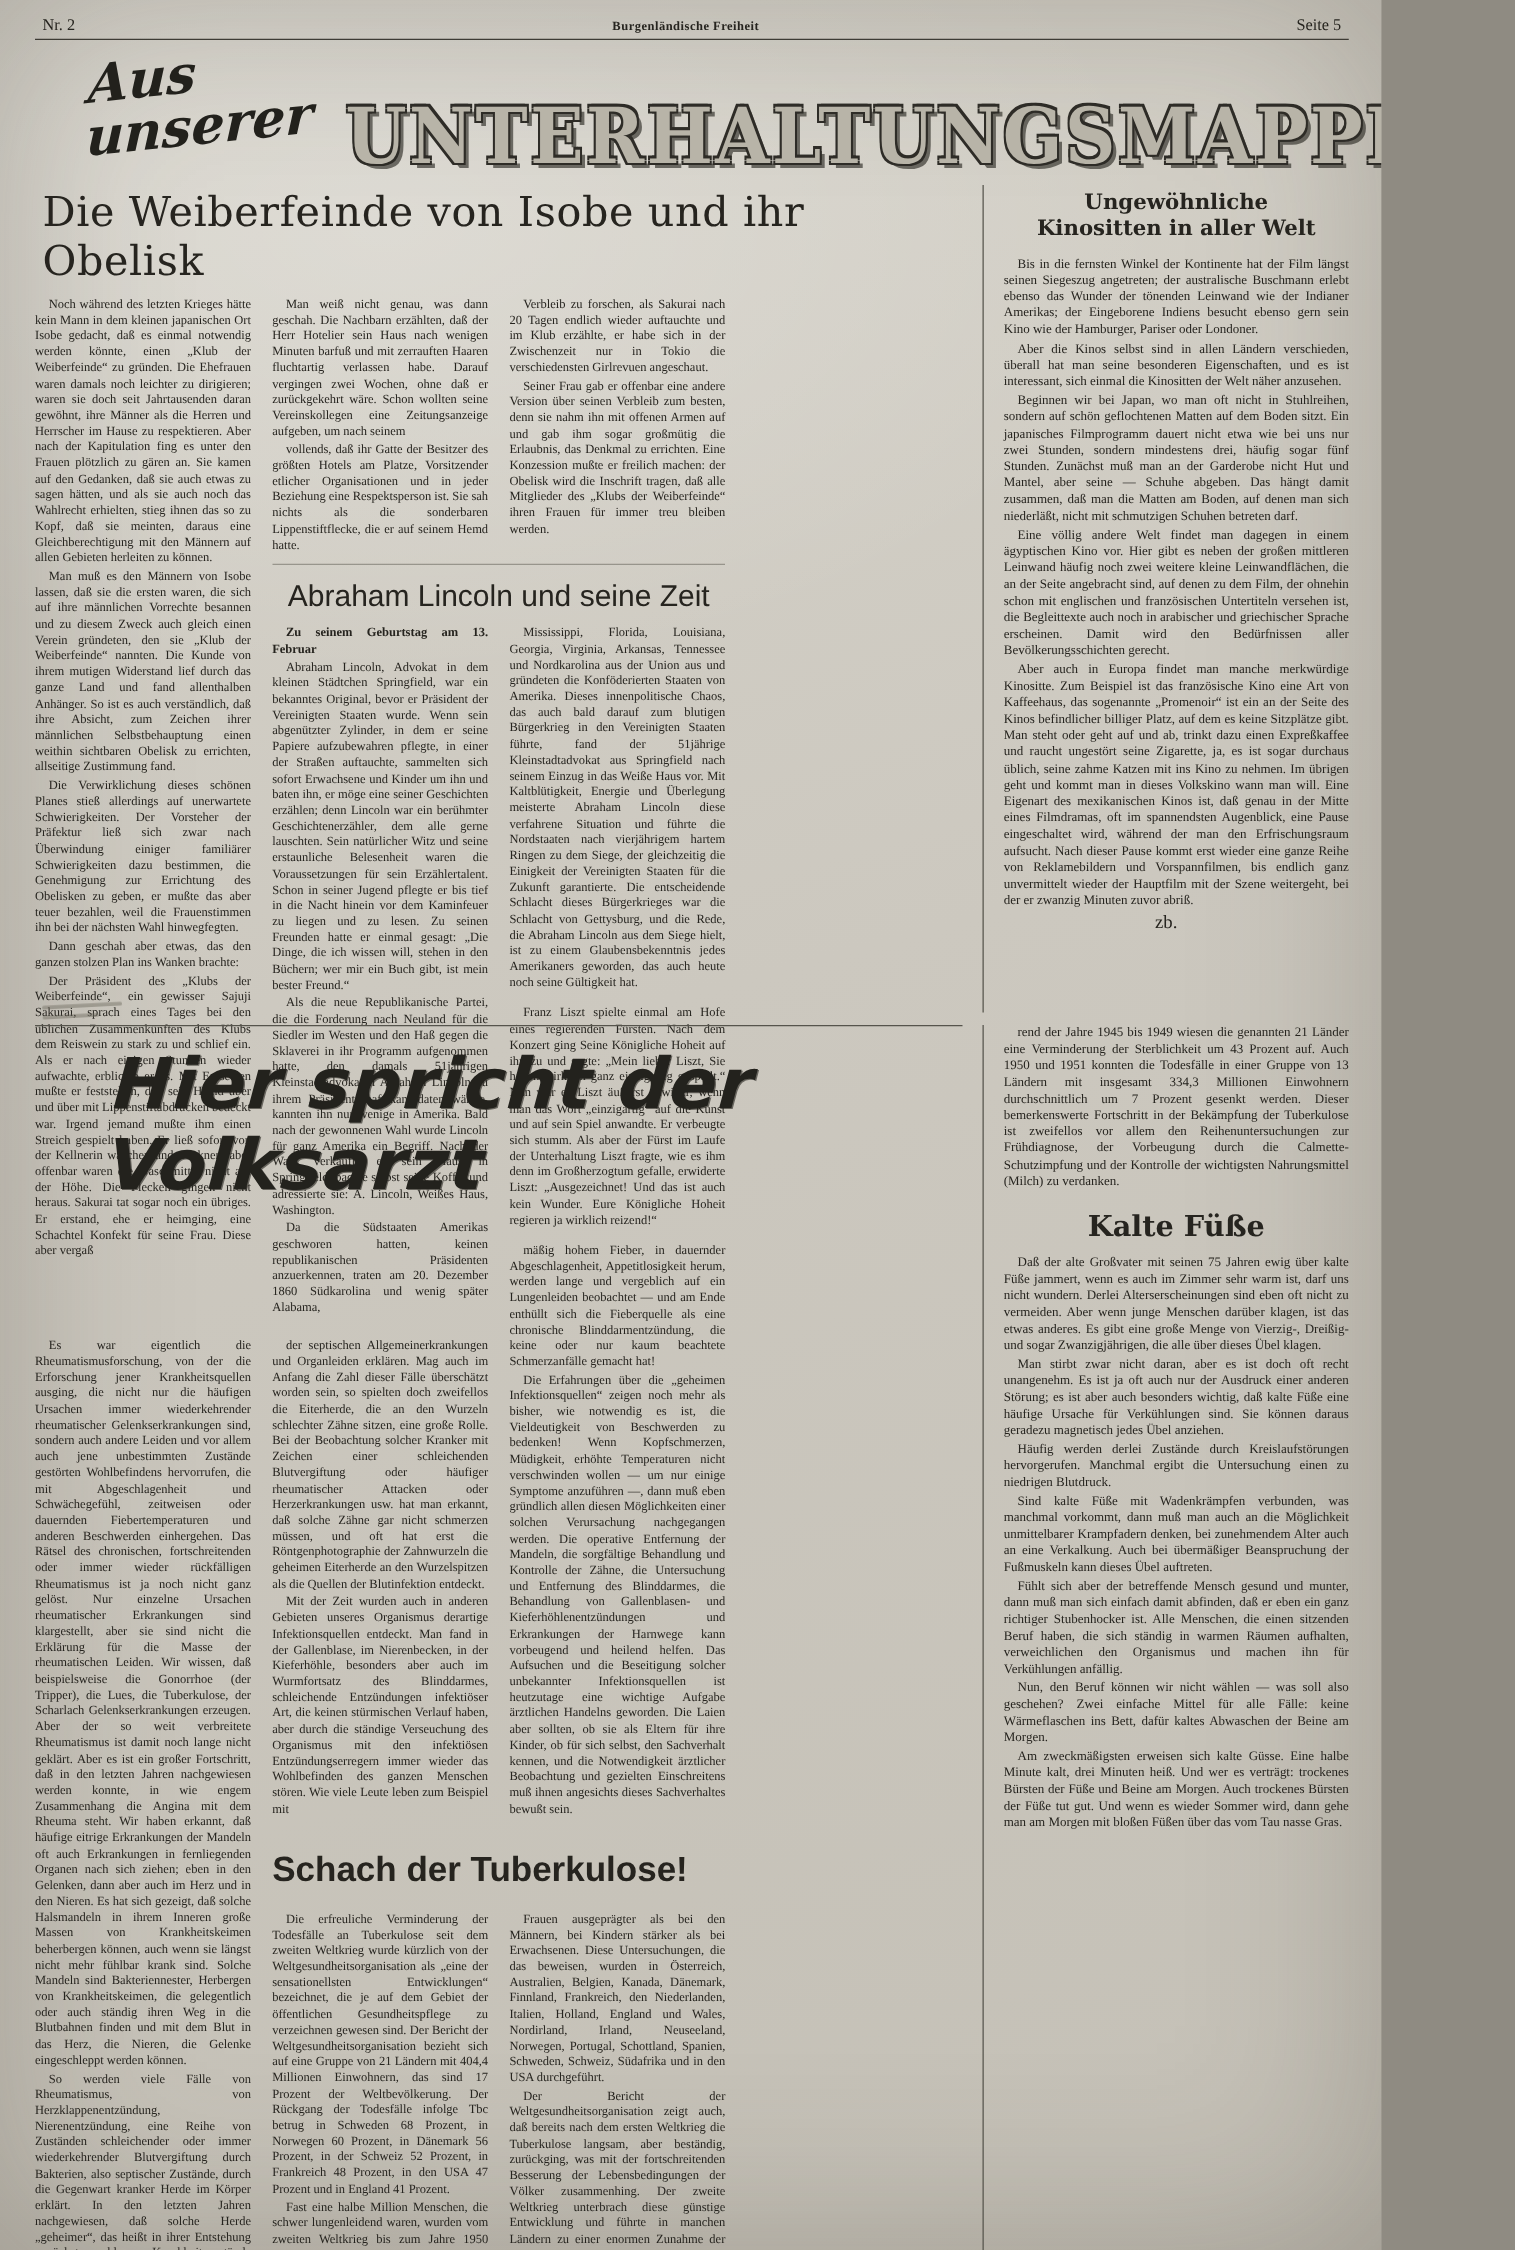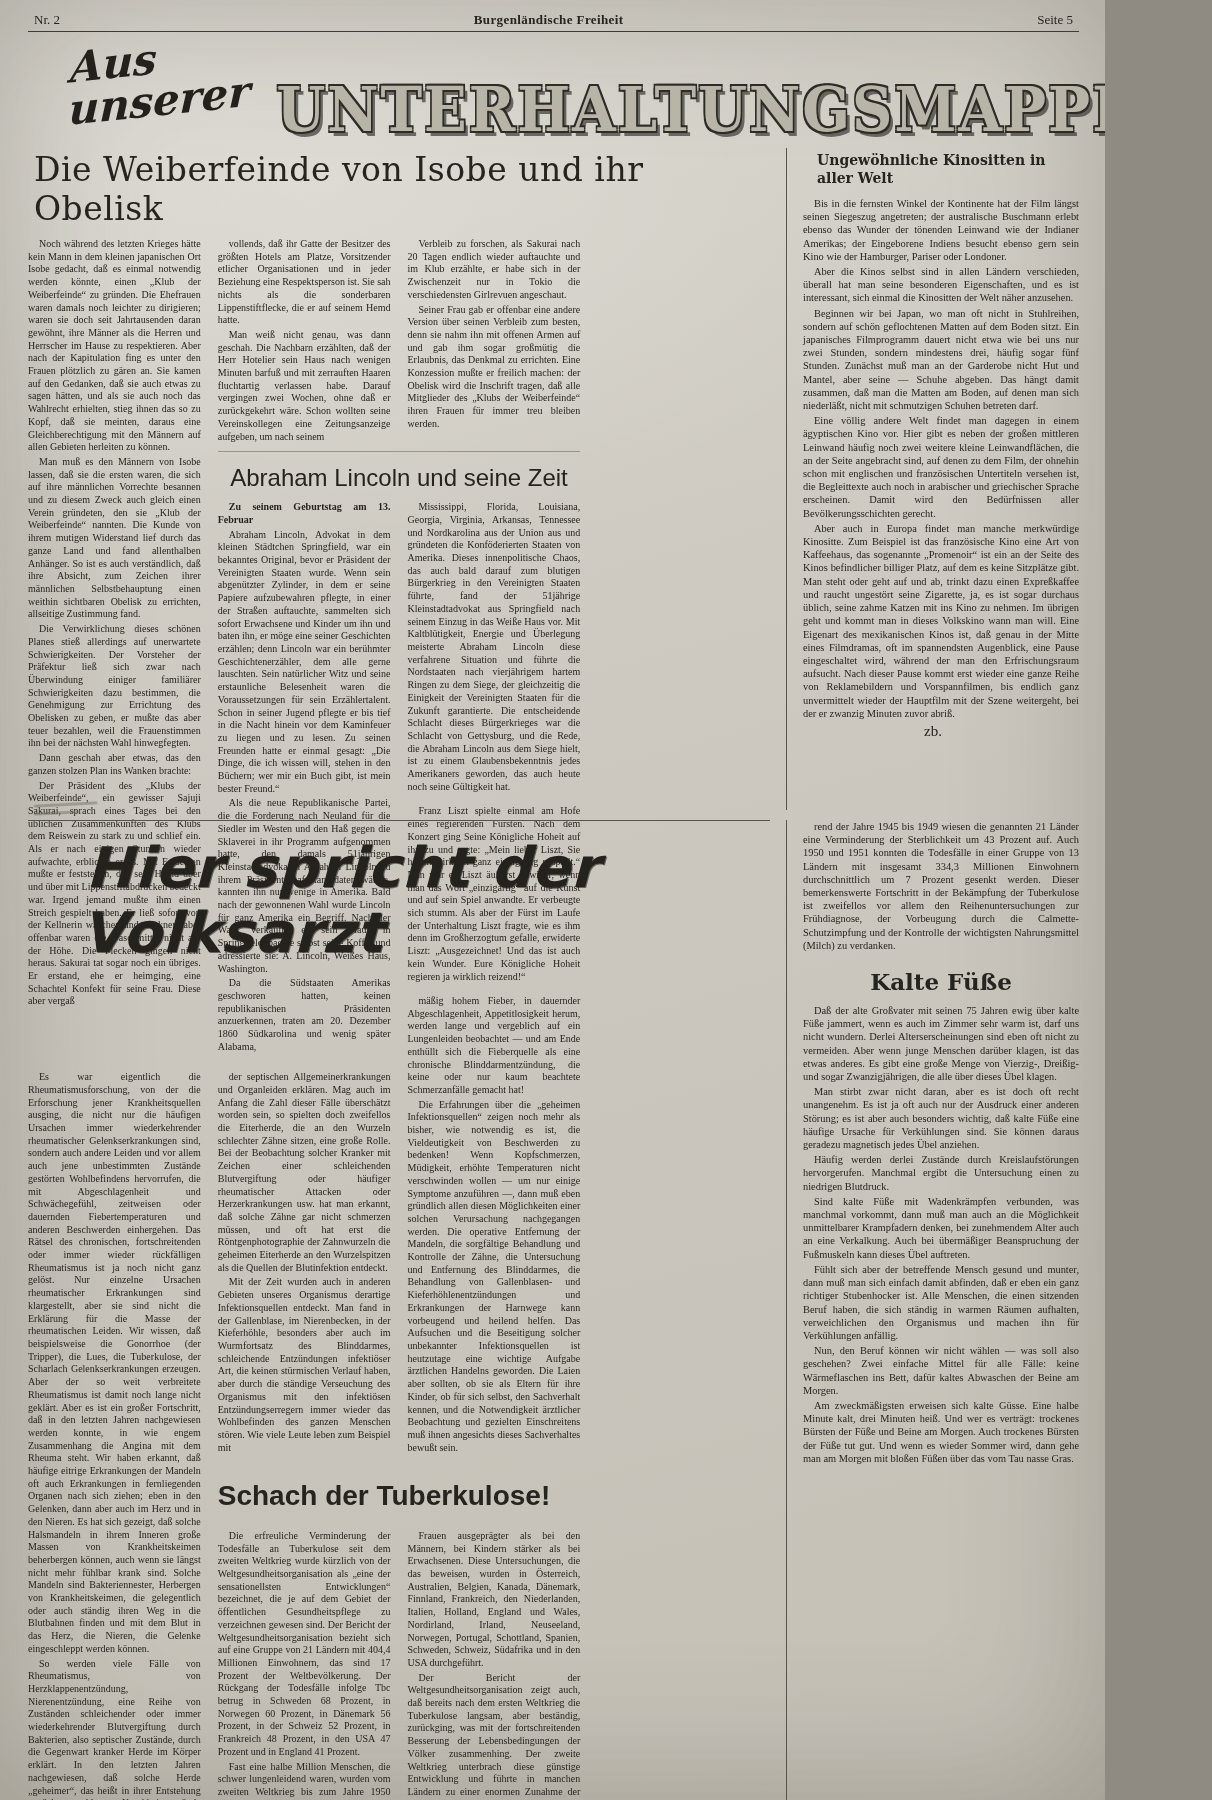--- a/index.html
+++ b/index.html
@@ -16,21 +16,21 @@
     padding:12px 26px 16px 28px;
     background:
       radial-gradient(ellipse 900px 520px at 28% 10%, rgba(255,255,255,.22), rgba(255,255,255,0) 70%),
       linear-gradient(165deg,#d7d4cb 0%, #ccc8bf 45%, #c4c0b6 100%);
     box-shadow: inset 0 0 150px rgba(70,64,52,.30);
     overflow:hidden;
     display:flex; flex-direction:column;
   }
   .pagehead { display:flex; justify-content:space-between; align-items:baseline;
     font-size:13px; padding:0 6px 3px; border-bottom:1.4px solid #3d3b34; }
-  .ph-center { font-weight:bold; font-size:13px; letter-spacing:.4px; }
+  .ph-center { font-weight:bold; font-size:10px; letter-spacing:.4px; }
 
   .masthead { display:flex; align-items:flex-end; gap:26px; padding:16px 0 8px 40px; }
   .mh-script { font-family:"DejaVu Serif", serif; font-style:italic; font-weight:bold;
     font-size:42px; line-height:1; padding-bottom:8px;
     transform:rotate(-6deg) skewX(-8deg); transform-origin:left bottom; color:#22211c; }
   .mh-big { font-family:"DejaVu Serif", serif; font-weight:bold; font-size:56px;
     letter-spacing:2px; line-height:1; color:#b8b4a8; transform:scaleY(1.1); transform-origin:left bottom;
     text-shadow:-1.6px -1.6px 0 #2e2c27, 1.6px -1.6px 0 #2e2c27, -1.6px 1.6px 0 #2e2c27,
                  1.6px 1.6px 0 #2e2c27, 4px 4px 0 rgba(46,44,39,.65); }
 
@@ -54,22 +54,22 @@
   .wf-c2 { grid-column:2; grid-row:1; }
   .wf-c3 { grid-column:3; grid-row:1; }
   .lincoln-head { grid-column:2 / 4; grid-row:2; font-family:"Liberation Sans", sans-serif;
     font-weight:normal; font-size:24px; text-align:center; padding:12px 0 9px;
     border-top:1px solid rgba(80,77,68,.45); margin-top:6px; }
   .lincoln-c1 { grid-column:2; grid-row:3; }
   .lincoln-c2 { grid-column:3; grid-row:3; }
   .liszt { margin-top:12px; }
   .liszt p, .cont p { text-indent:11px; margin-bottom:2px; }
 
-  .kino-head { font-family:"DejaVu Serif", serif; font-weight:bold; font-size:14px;
-    line-height:1.25; padding:4px 14px 10px; }
+  .kino-head { font-family:"DejaVu Serif", serif; font-weight:bold; font-size:17px;
+    text-align:center; line-height:1.25; padding:4px 14px 10px; }
   .kino-body { font-size:10.4px; line-height:13.2px; }
   .sig { text-align:center; font-size:15px; padding:1px 16px 0 0; }
 
   .vk-head { font-family:"DejaVu Sans", sans-serif; font-style:italic; font-weight:bold;
     font-size:56px; letter-spacing:1px; padding:12px 0 4px 56px; color:#23221d;
     transform:skewX(-4deg); transform-origin:left bottom;
     text-shadow:1px 1px 0 rgba(35,34,29,.6); }
   .vk-sub { grid-column:1 / 3; grid-row:1; font-family:"DejaVu Serif", serif;
     font-weight:normal; font-size:27px; text-align:center; padding:6px 0 10px; }
   .vk-c1 { grid-column:1; grid-row:2 / 5; }
@@ -109,22 +109,22 @@
       <h1 class="wf-head">Die Weiberfeinde von Isobe und ihr Obelisk</h1>
       <div class="wf-grid">
         <div class="col wf-c1">
             <p>Noch während des letzten Krieges hätte kein Mann in dem kleinen japanischen Ort Isobe gedacht, daß es einmal notwendig werden könnte, einen „Klub der Weiberfeinde“ zu gründen. Die Ehefrauen waren damals noch leichter zu dirigieren; waren sie doch seit Jahrtausenden daran gewöhnt, ihre Männer als die Herren und Herrscher im Hause zu respektieren. Aber nach der Kapitulation fing es unter den Frauen plötzlich zu gären an. Sie kamen auf den Gedanken, daß sie auch etwas zu sagen hätten, und als sie auch noch das Wahlrecht erhielten, stieg ihnen das so zu Kopf, daß sie meinten, daraus eine Gleichberechtigung mit den Männern auf allen Gebieten herleiten zu können.</p>
             <p>Man muß es den Männern von Isobe lassen, daß sie die ersten waren, die sich auf ihre männlichen Vorrechte besannen und zu diesem Zweck auch gleich einen Verein gründeten, den sie „Klub der Weiberfeinde“ nannten. Die Kunde von ihrem mutigen Widerstand lief durch das ganze Land und fand allenthalben Anhänger. So ist es auch verständlich, daß ihre Absicht, zum Zeichen ihrer männlichen Selbstbehauptung einen weithin sichtbaren Obelisk zu errichten, allseitige Zustimmung fand.</p>
             <p>Die Verwirklichung dieses schönen Planes stieß allerdings auf unerwartete Schwierigkeiten. Der Vorsteher der Präfektur ließ sich zwar nach Überwindung einiger familiärer Schwierigkeiten dazu bestimmen, die Genehmigung zur Errichtung des Obelisken zu geben, er mußte das aber teuer bezahlen, weil die Frauenstimmen ihn bei der nächsten Wahl hinwegfegten.</p>
             <p>Dann geschah aber etwas, das den ganzen stolzen Plan ins Wanken brachte:</p>
             <p>Der Präsident des „Klubs der Weiberfeinde“, ein gewisser Sajuji Sakurai, sprach eines Tages bei den üblichen Zusammenkünften des Klubs dem Reiswein zu stark zu und schlief ein. Als er nach einigen Stunden wieder aufwachte, erblickte er es. Mit Entsetzen mußte er feststellen, daß sein Hemd über und über mit Lippenstiftabdrücken bedeckt war. Irgend jemand mußte ihm einen Streich gespielt haben. Er ließ sofort von der Kellnerin waschen und trocknen, aber offenbar waren die Waschmittel nicht auf der Höhe. Die Flecken gingen nicht heraus. Sakurai tat sogar noch ein übriges. Er erstand, ehe er heimging, eine Schachtel Konfekt für seine Frau. Diese aber vergaß</p>
           </div>
         <div class="col wf-c2">
+            <p>Man weiß nicht genau, was dann geschah. Die Nachbarn erzählten, daß der Herr Hotelier sein Haus nach wenigen Minuten barfuß und mit zerrauften Haaren fluchtartig verlassen habe. Darauf vergingen zwei Wochen, ohne daß er zurückgekehrt wäre. Schon wollten seine Vereinskollegen eine Zeitungsanzeige aufgeben, um nach seinem</p>
             <p>vollends, daß ihr Gatte der Besitzer des größten Hotels am Platze, Vorsitzender etlicher Organisationen und in jeder Beziehung eine Respektsperson ist. Sie sah nichts als die sonderbaren Lippenstiftflecke, die er auf seinem Hemd hatte.</p>
-            <p>Man weiß nicht genau, was dann geschah. Die Nachbarn erzählten, daß der Herr Hotelier sein Haus nach wenigen Minuten barfuß und mit zerrauften Haaren fluchtartig verlassen habe. Darauf vergingen zwei Wochen, ohne daß er zurückgekehrt wäre. Schon wollten seine Vereinskollegen eine Zeitungsanzeige aufgeben, um nach seinem</p>
           </div>
         <div class="col wf-c3">
             <p>Verbleib zu forschen, als Sakurai nach 20 Tagen endlich wieder auftauchte und im Klub erzählte, er habe sich in der Zwischenzeit nur in Tokio die verschiedensten Girlrevuen angeschaut.</p>
             <p>Seiner Frau gab er offenbar eine andere Version über seinen Verbleib zum besten, denn sie nahm ihn mit offenen Armen auf und gab ihm sogar großmütig die Erlaubnis, das Denkmal zu errichten. Eine Konzession mußte er freilich machen: der Obelisk wird die Inschrift tragen, daß alle Mitglieder des „Klubs der Weiberfeinde“ ihren Frauen für immer treu bleiben werden.</p>
           </div>
         <h2 class="lincoln-head">Abraham Lincoln und seine Zeit</h2>
         <div class="col lincoln-c1">
           <p class="kicker">Zu seinem Geburtstag am 13. Februar</p>
           <div class="cont">
               <p>Abraham Lincoln, Advokat in dem kleinen Städtchen Springfield, war ein bekanntes Original, bevor er Präsident der Vereinigten Staaten wurde. Wenn sein abgenützter Zylinder, in dem er seine Papiere aufzubewahren pflegte, in einer der Straßen auftauchte, sammelten sich sofort Erwachsene und Kinder um ihn und baten ihn, er möge eine seiner Geschichten erzählen; denn Lincoln war ein berühmter Geschichtenerzähler, dem alle gerne lauschten. Sein natürlicher Witz und seine erstaunliche Belesenheit waren die Voraussetzungen für sein Erzählertalent. Schon in seiner Jugend pflegte er bis tief in die Nacht hinein vor dem Kaminfeuer zu liegen und zu lesen. Zu seinen Freunden hatte er einmal gesagt: „Die Dinge, die ich wissen will, stehen in den Büchern; wer mir ein Buch gibt, ist mein bester Freund.“</p>

